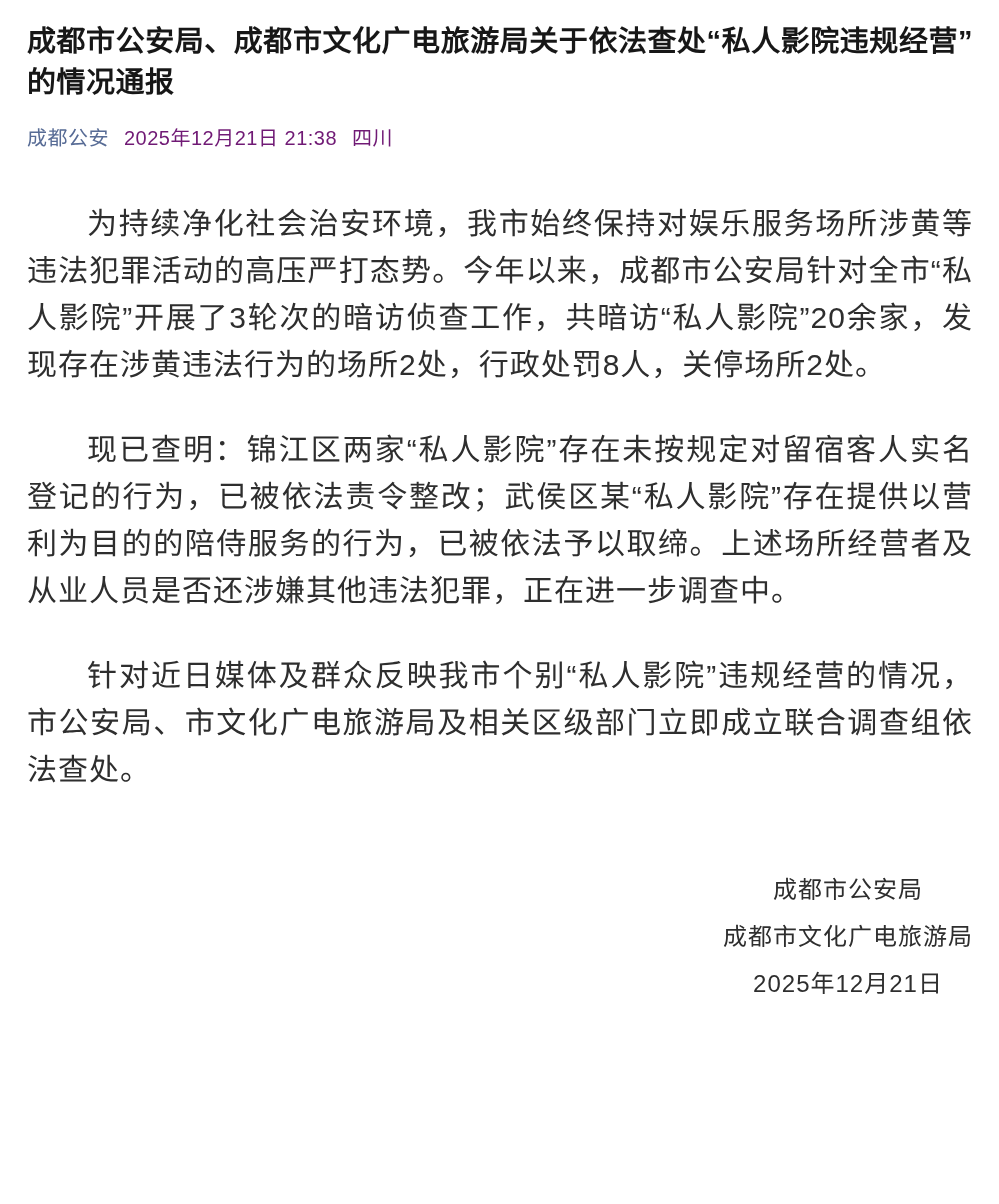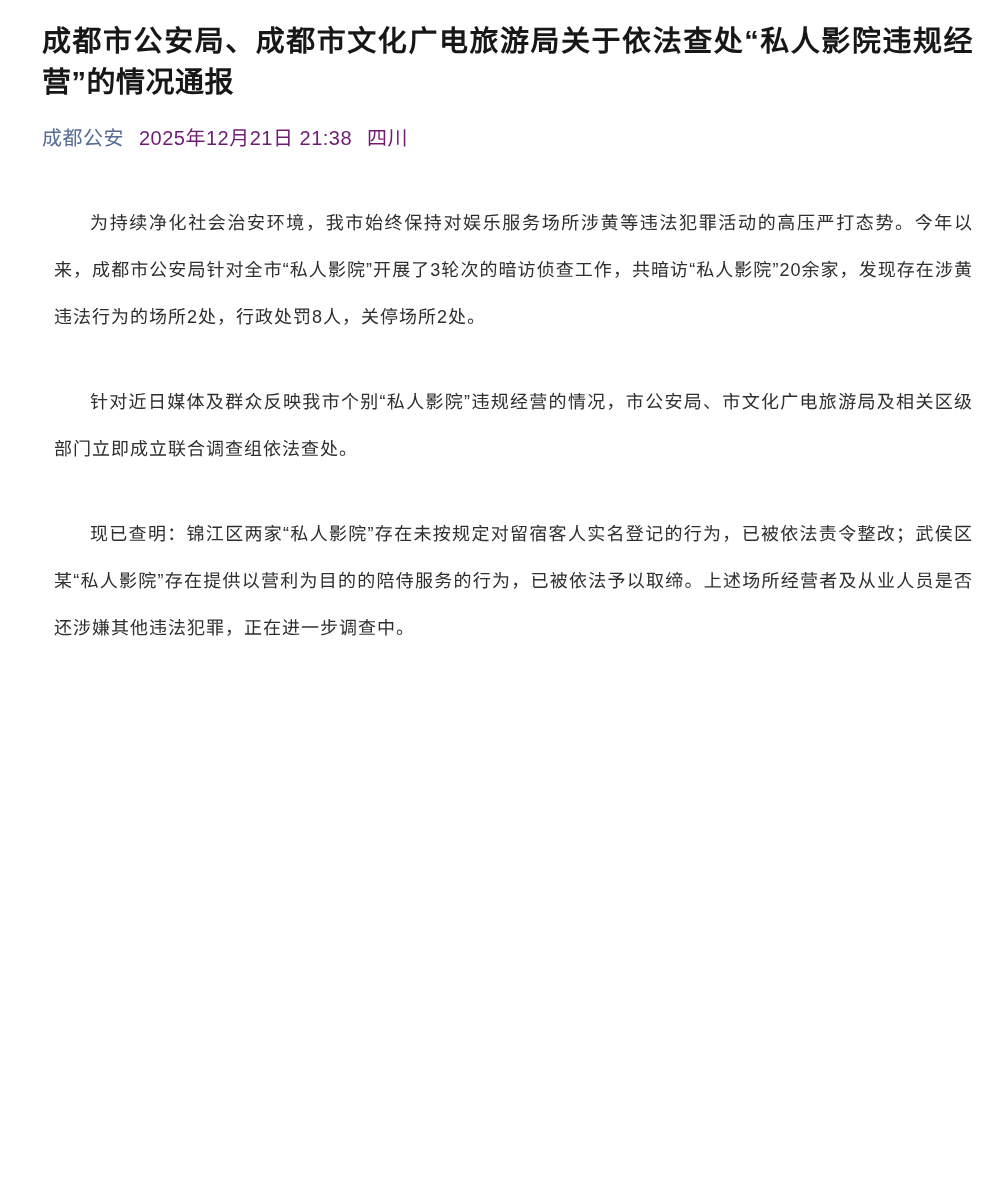--- a/index.html
+++ b/index.html
@@ -10,21 +10,21 @@
   body {
     width: 999px;
     min-height: 1204px;
     font-family: "Liberation Sans", sans-serif;
     -webkit-font-smoothing: antialiased;
   }
   .page {
     box-sizing: border-box;
     width: 999px;
     min-height: 1204px;
-    padding: 21px 26px 18px 42px;
+    padding: 21px 26px 18px 27px;
     background: #ffffff;
   }
   .title {
     margin: 0;
     font-size: 29px;
     line-height: 41px;
     font-weight: 700;
     color: #171717;
     letter-spacing: 0.5px;
     text-align: justify;
@@ -45,22 +45,22 @@
     cursor: pointer;
   }
   .meta .datetime,
   .meta .location {
     color: #701a75;
   }
   .content {
     margin-top: 50px;
   }
   .content p {
-    margin: 0 0 38px 12px;
-    font-size: 18px;
+    margin: 0 0 38px 0;
+    font-size: 30px;
     line-height: 47px;
     color: #2e2e2e;
     letter-spacing: 1px;
     text-align: justify;
     text-indent: 2em;
     word-break: break-all;
   }
   .signature {
     margin: 73px 0 0 auto;
     width: -moz-fit-content;
@@ -80,18 +80,23 @@
   <h1 class="title">成都市公安局、成都市文化广电旅游局关于依法查处“私人影院违规经营”的情况通报</h1>
 
   <div class="meta">
     <span class="account">成都公安</span>
     <span class="datetime">2025年12月21日 21:38</span>
     <span class="location">四川</span>
   </div>
 
   <div class="content">
     <p>为持续净化社会治安环境，我市始终保持对娱乐服务场所涉黄等违法犯罪活动的高压严打态势。今年以来，成都市公安局针对全市“私人影院”开展了3轮次的暗访侦查工作，共暗访“私人影院”20余家，发现存在涉黄违法行为的场所2处，行政处罚8人，关停场所2处。</p>
+    <p>现已查明：锦江区两家“私人影院”存在未按规定对留宿客人实名登记的行为，已被依法责令整改；武侯区某“私人影院”存在提供以营利为目的的陪侍服务的行为，已被依法予以取缔。上述场所经营者及从业人员是否还涉嫌其他违法犯罪，正在进一步调查中。</p>
     <p>针对近日媒体及群众反映我市个别“私人影院”违规经营的情况，市公安局、市文化广电旅游局及相关区级部门立即成立联合调查组依法查处。</p>
-    <p>现已查明：锦江区两家“私人影院”存在未按规定对留宿客人实名登记的行为，已被依法责令整改；武侯区某“私人影院”存在提供以营利为目的的陪侍服务的行为，已被依法予以取缔。上述场所经营者及从业人员是否还涉嫌其他违法犯罪，正在进一步调查中。</p>
 
+    <div class="signature">
+      <div>成都市公安局</div>
+      <div>成都市文化广电旅游局</div>
+      <div>2025年12月21日</div>
+    </div>
   </div>
 
 </div>
 
 </body></html>

